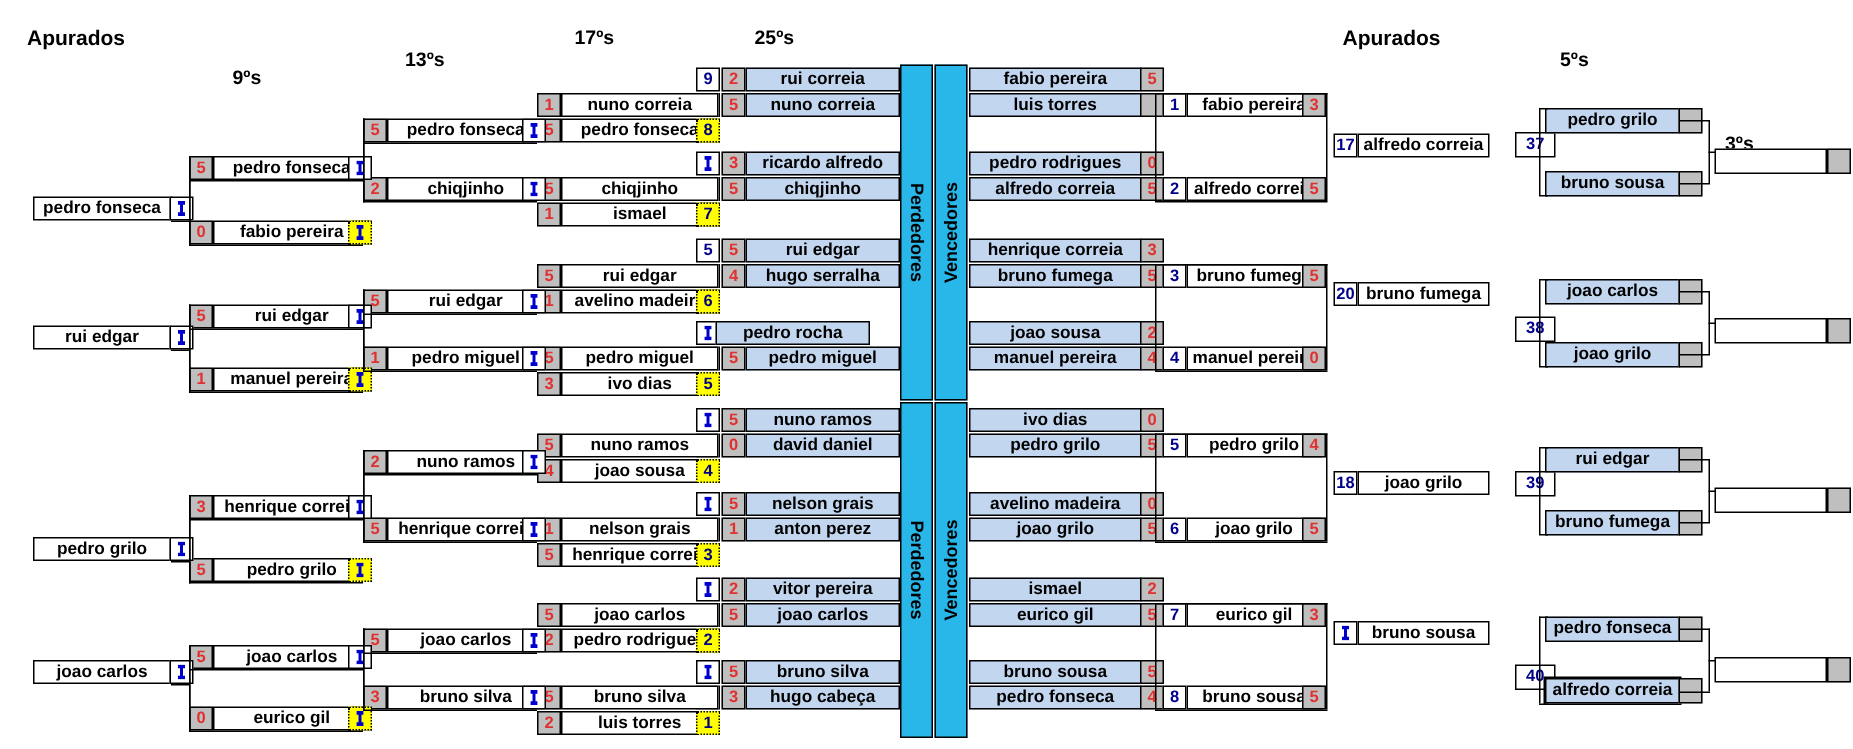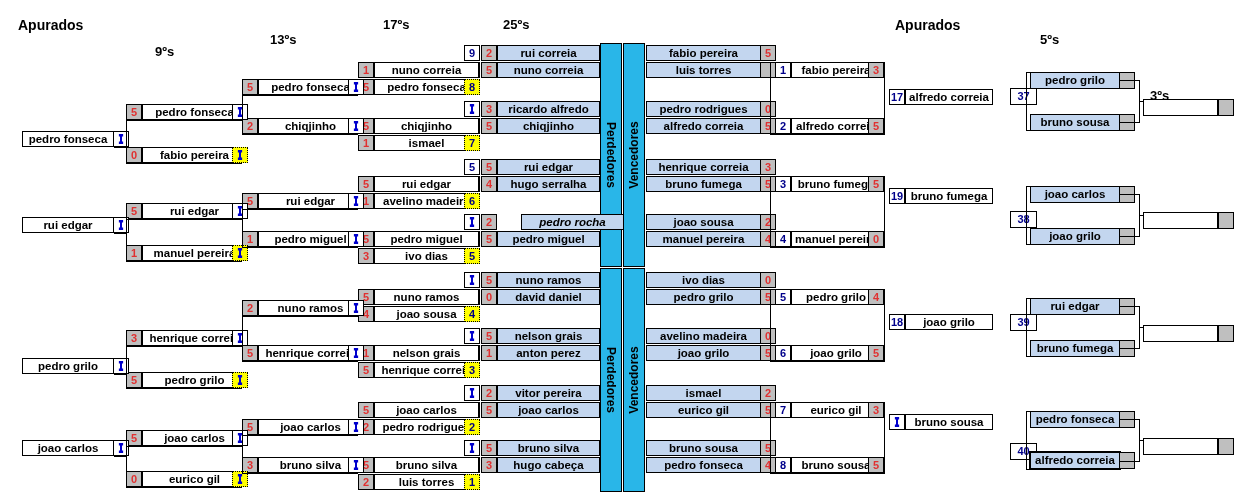--- a/index.html
+++ b/index.html
@@ -158,21 +158,21 @@
       <div class="score seed" style="left:464px;top:159px;width:16px;">5</div>
       <div class="score plain" style="left:481px;top:159px;width:16px;">5</div>
       <div class="box blue" style="left:497px;top:159px;width:103px;">rui edgar</div>
       <div class="score empty" style="left:464px;top:176px;width:16px;"></div>
       <div class="score plain" style="left:481px;top:176px;width:16px;">4</div>
       <div class="box blue" style="left:497px;top:176px;width:103px;">hugo serralha</div>
       <div class="mark wht" style="left:464px;top:214px;width:16px;">
         <span class="glyph"></span>
       </div>
       <div class="score plain" style="left:481px;top:214px;width:16px;">2</div>
-      <div class="box blue" style="left:521px;top:214px;width:103px;font-style:italic;">pedro rocha</div>
+      <div class="box blue" style="left:477px;top:214px;width:103px;">pedro rocha</div>
       <div class="score empty" style="left:464px;top:231px;width:16px;"></div>
       <div class="score plain" style="left:481px;top:231px;width:16px;">5</div>
       <div class="box blue" style="left:497px;top:231px;width:103px;">pedro miguel</div>
       <div class="mark wht" style="left:464px;top:272px;width:16px;">
         <span class="glyph"></span>
       </div>
       <div class="score plain" style="left:481px;top:272px;width:16px;">5</div>
       <div class="box blue" style="left:497px;top:272px;width:103px;">nuno ramos</div>
       <div class="score empty" style="left:464px;top:289px;width:16px;"></div>
       <div class="score plain" style="left:481px;top:289px;width:16px;">0</div>
@@ -409,21 +409,21 @@
       <div class="box white" style="left:791px;top:402px;width:90px;">eurico gil</div>
       <div class="score plain" style="left:868px;top:402px;width:16px;">3</div>
       <div class="score seed" style="left:775px;top:457px;width:16px;">8</div>
       <div class="box white" style="left:791px;top:457px;width:90px;">bruno sousa</div>
       <div class="score plain" style="left:868px;top:457px;width:16px;">5</div>
     </div>
 
   <div id="cWC">
       <div class="score seed" style="left:889px;top:89px;width:16px;">17</div>
       <div class="box white" style="left:905px;top:89px;width:88px;">alfredo correia</div>
-      <div class="score seed" style="left:889px;top:188px;width:16px;">19</div>
+      <div class="score seed" style="left:889px;top:188px;width:16px;">20</div>
       <div class="box white" style="left:905px;top:188px;width:88px;">bruno fumega</div>
       <div class="score seed" style="left:889px;top:314px;width:16px;">18</div>
       <div class="box white" style="left:905px;top:314px;width:88px;">joao grilo</div>
       <div class="mark wht" style="left:889px;top:414px;width:16px;">
         <span class="glyph"></span>
       </div>
       <div class="box white" style="left:905px;top:414px;width:88px;">bruno sousa</div>
     </div>
 
   <div id="c5">

